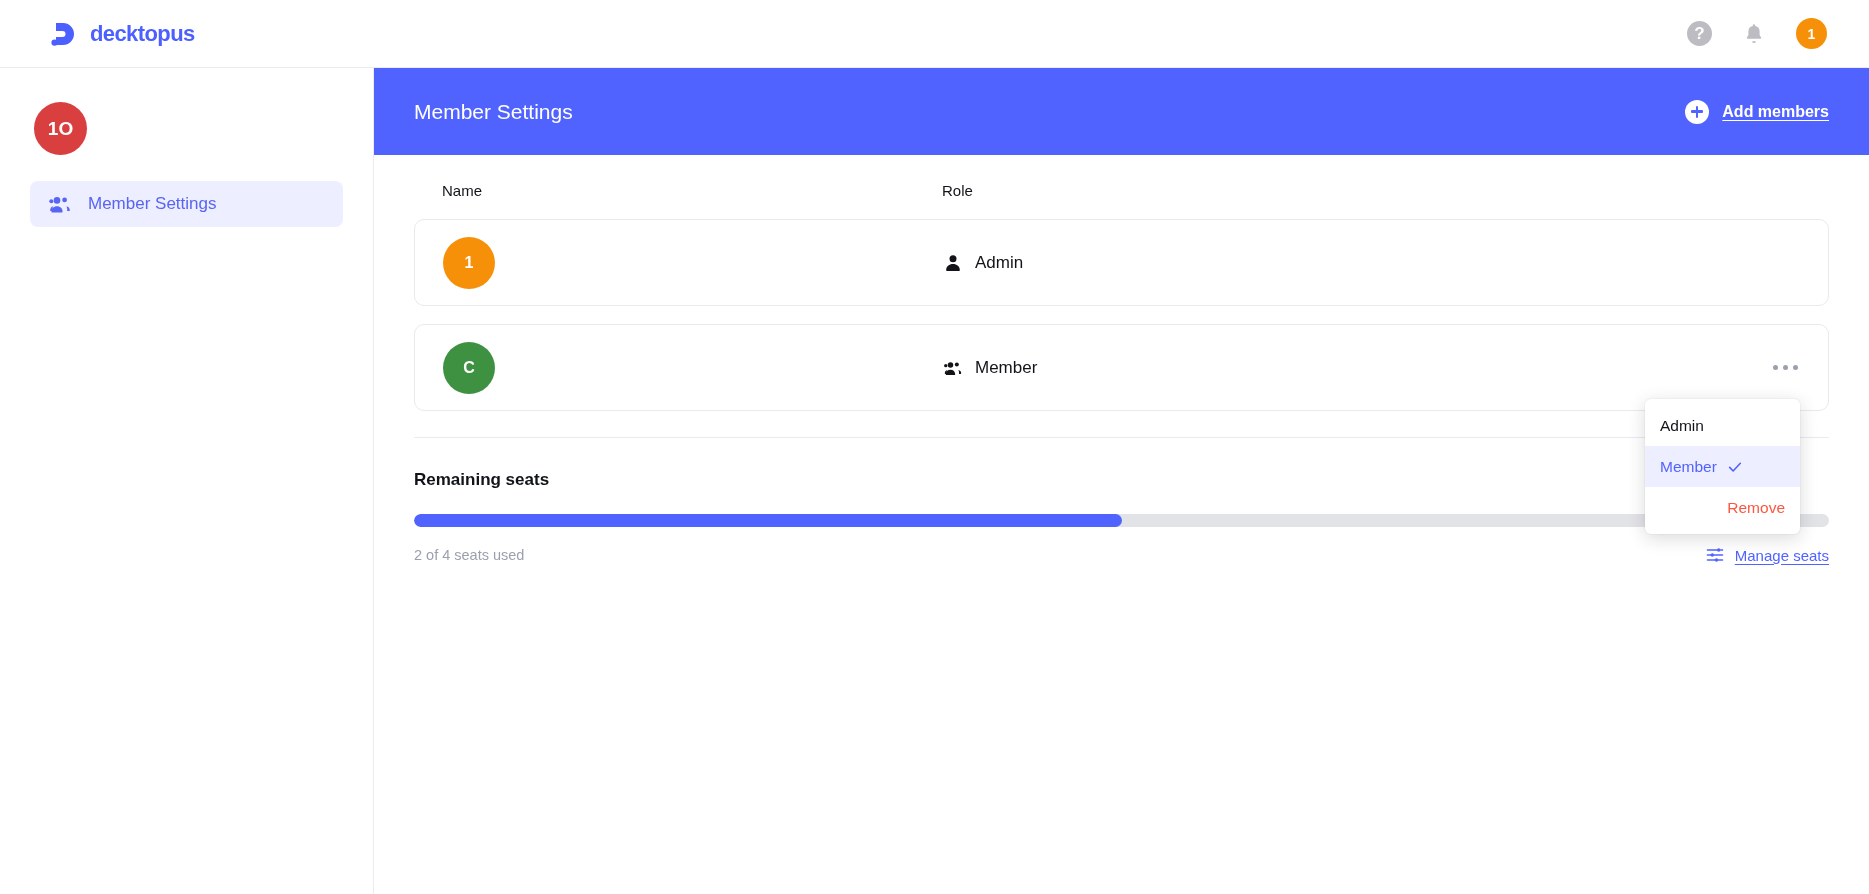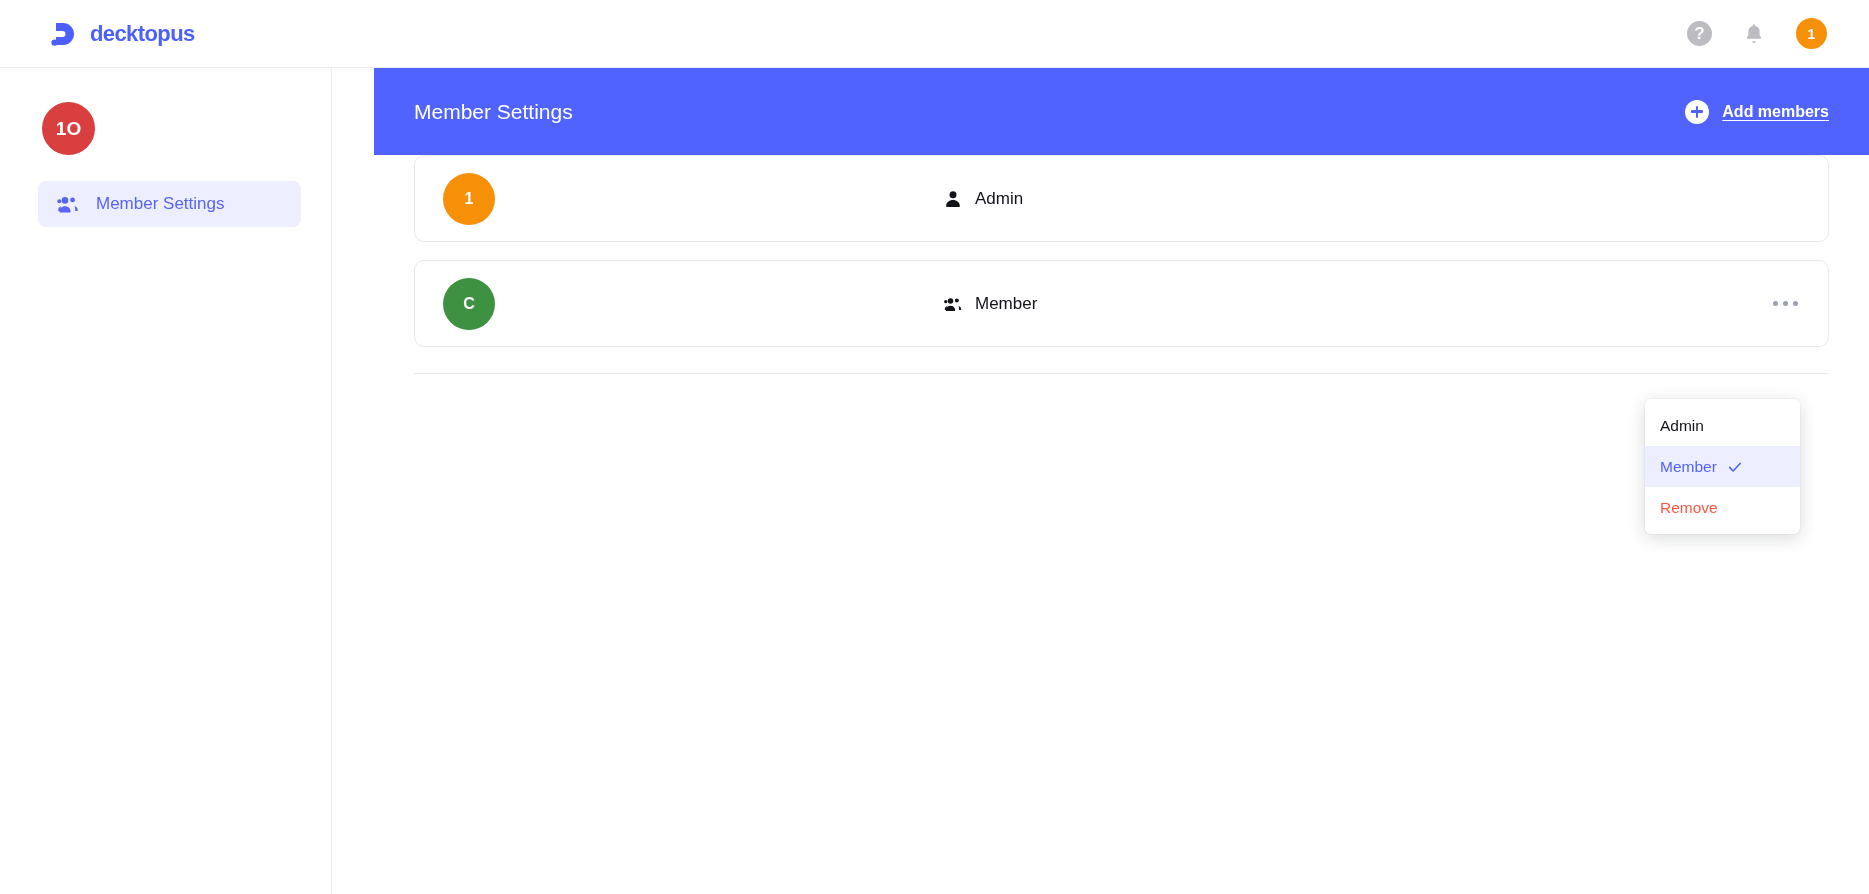--- a/index.html
+++ b/index.html
@@ -40,22 +40,22 @@
   .bell-icon { width: 24px; height: 24px; color: #bcbcc2; display: block; }
   .user-avatar {
     width: 31px; height: 31px; border-radius: 50%;
     background: #f79009; color: #ffffff;
     font-size: 14px; font-weight: 600;
     display: flex; align-items: center; justify-content: center;
   }
 
   
   .sidebar {
-    position: absolute; top: 68px; left: 8px;
-    width: 324px; height: 826px;
+    position: absolute; top: 68px; left: 0;
+    width: 374px; height: 826px;
     background: #ffffff;
     border-right: 1px solid #ececef;
     z-index: 20;
   }
   .org-block {
     display: flex; align-items: center; gap: 17px;
     margin: 34px 0 0 34px;
   }
   .org-avatar {
     width: 53px; height: 53px; border-radius: 50%;
@@ -175,21 +175,21 @@
     border-radius: 6px;
     box-shadow: 0 4px 18px rgba(20,22,30,0.16), 0 0 0 1px rgba(20,22,30,0.03);
     padding: 6px 0; z-index: 40;
   }
   .dd-item {
     height: 41px; display: flex; align-items: center; gap: 10px;
     padding: 0 15px; font-size: 15.5px; cursor: pointer;
   }
   .dd-admin  { color: #12141a; }
   .dd-member { color: #5163ff; background: #edeeff; }
-  .dd-remove { color: #fb5640; }
+  .dd-remove { color: #fb5640; justify-content: flex-end; }
   .check-ico { width: 16px; height: 16px; color: #5163ff; display: block; }
 </style>
 </head>
 <body>
 
 <div class="topbar">
   <div class="brand">
     <span class="brand-mark">
       <svg viewBox="0 0 28 28" width="28" height="28" aria-hidden="true">
         <path d="M6 3 h7 a11 11 0 0 1 0 22 h-7 v-8 h6.5 a3 3 0 0 0 0-6 H6 Z" fill="#4c5fff"></path>
@@ -239,20 +239,24 @@
   <div class="page-header">
     <div class="page-title">Member Settings</div>
     <div class="add-members">
       <span class="plus-circle"></span>
       <span class="add-members-label">Add members</span>
     </div>
   </div>
 
   <div class="content">
 
+    <div class="table-head">
+      <div class="th th-name">Name</div>
+      <div class="th th-role">Role</div>
+    </div>
 
     <div class="member-row">
       <div class="cell-name">
         <div class="row-avatar" id="row0-avatar" style="background: rgb(247, 144, 9);">1</div>
       </div>
       <div class="cell-role">
         <span class="role-ico">
           <svg viewBox="0 0 24 24" width="20" height="20" fill="currentColor" aria-hidden="true">
             <circle cx="12" cy="7" r="4.2"></circle>
             <path d="M3.8 20.6c0-4.5 3.6-7.3 8.2-7.3s8.2 2.8 8.2 7.3a.9.9 0 0 1-.9.9H4.7a.9.9 0 0 1-.9-.9Z"></path>
@@ -281,20 +285,40 @@
       </div>
       <div class="row-menu">
         <span></span>
         <span></span>
         <span></span>
       </div>
     </div>
 
     <div class="divider"></div>
 
+    <div class="seats">
+      <div class="seats-title">Remaining seats</div>
+      <div class="seats-track">
+        <div class="seats-fill" id="seats-fill" style="width: 50%;"></div>
+      </div>
+      <div class="seats-footer">
+        <span class="seats-used">2 of 4 seats used</span>
+        <span class="manage-seats">
+          <span class="tune-ico">
+            <svg viewBox="0 0 24 24" width="20" height="20" fill="none" stroke="currentColor" stroke-width="2" stroke-linecap="round" aria-hidden="true">
+              <path d="M3 6h12M19 6h2M3 12h4M11 12h10M3 18h9M16 18h5"></path>
+              <circle cx="16.5" cy="6" r="2.1" fill="currentColor" stroke="none"></circle>
+              <circle cx="8.8" cy="12" r="2.1" fill="currentColor" stroke="none"></circle>
+              <circle cx="13.8" cy="18" r="2.1" fill="currentColor" stroke="none"></circle>
+            </svg>
+          </span>
+          <span class="manage-label">Manage seats</span>
+        </span>
+      </div>
+    </div>
   </div>
 </div>
 
 <div class="role-dropdown">
   <div class="dd-item dd-admin">
     <span>Admin</span>
   </div>
   <div class="dd-item dd-member">
     <span>Member</span>
     <span class="check-ico">

